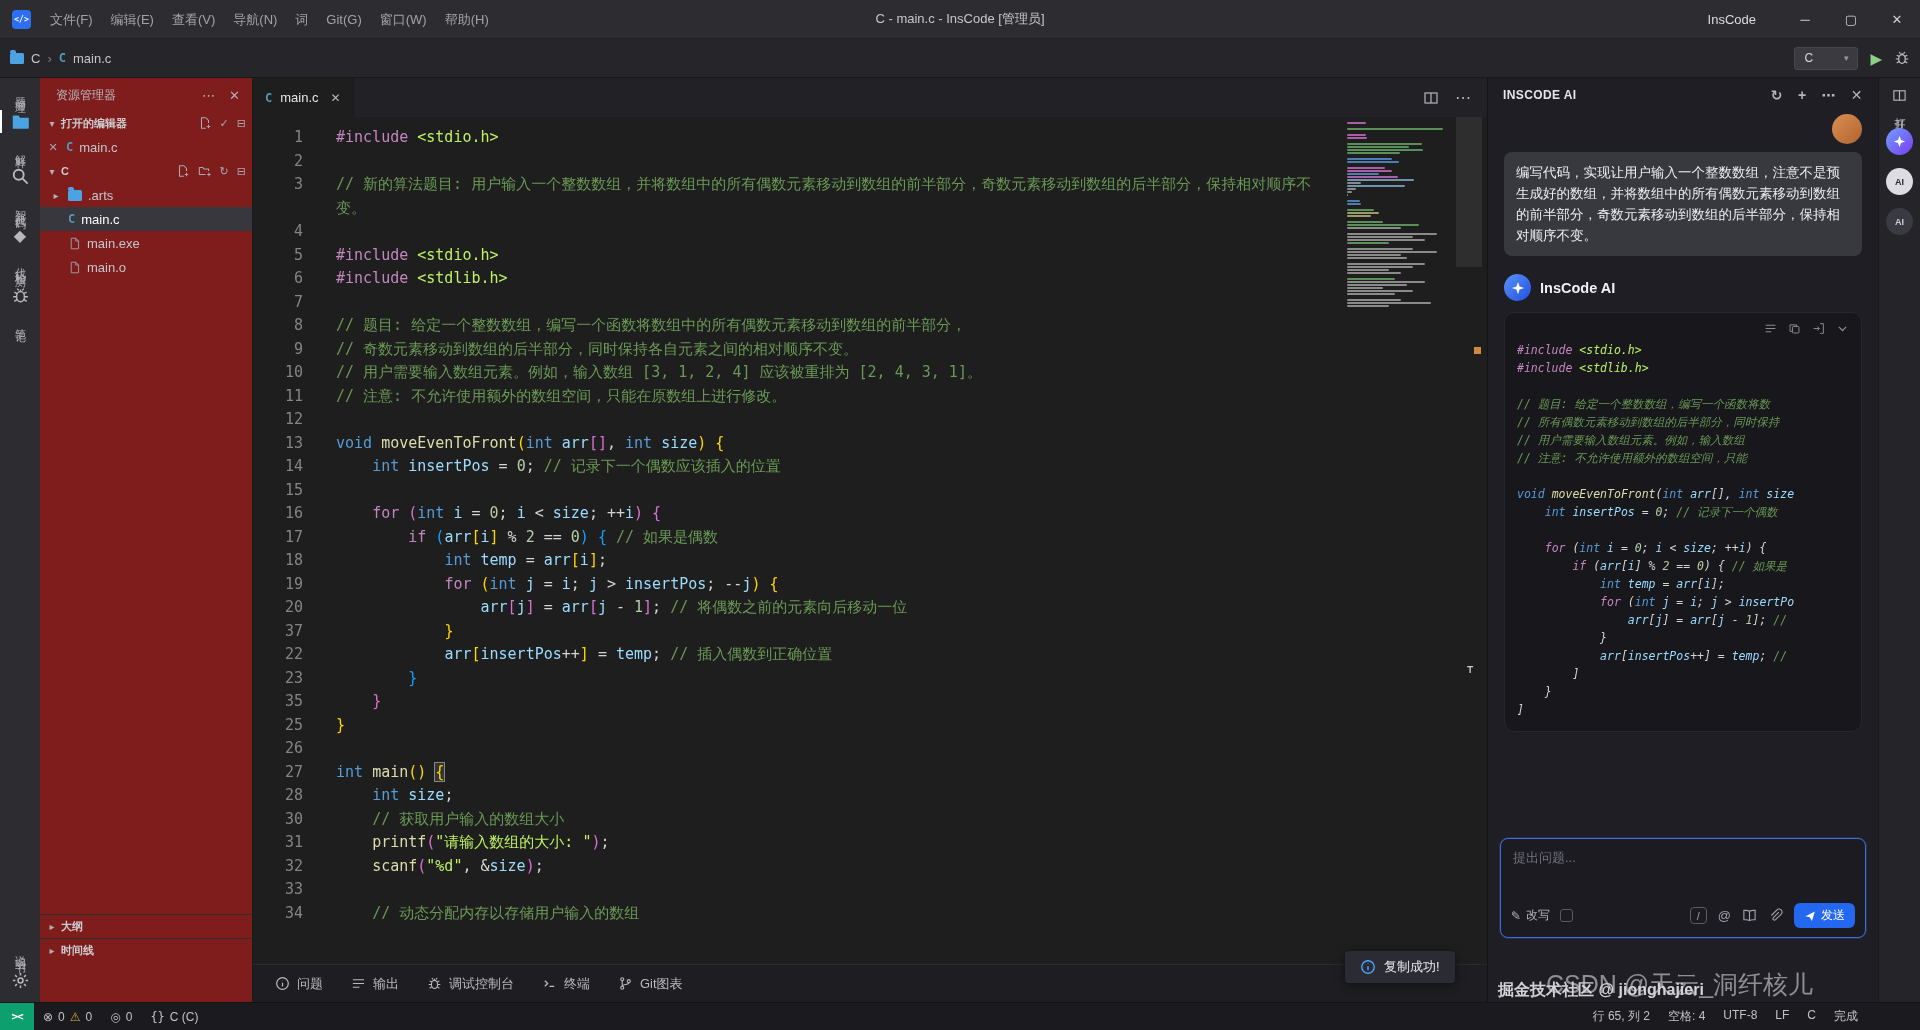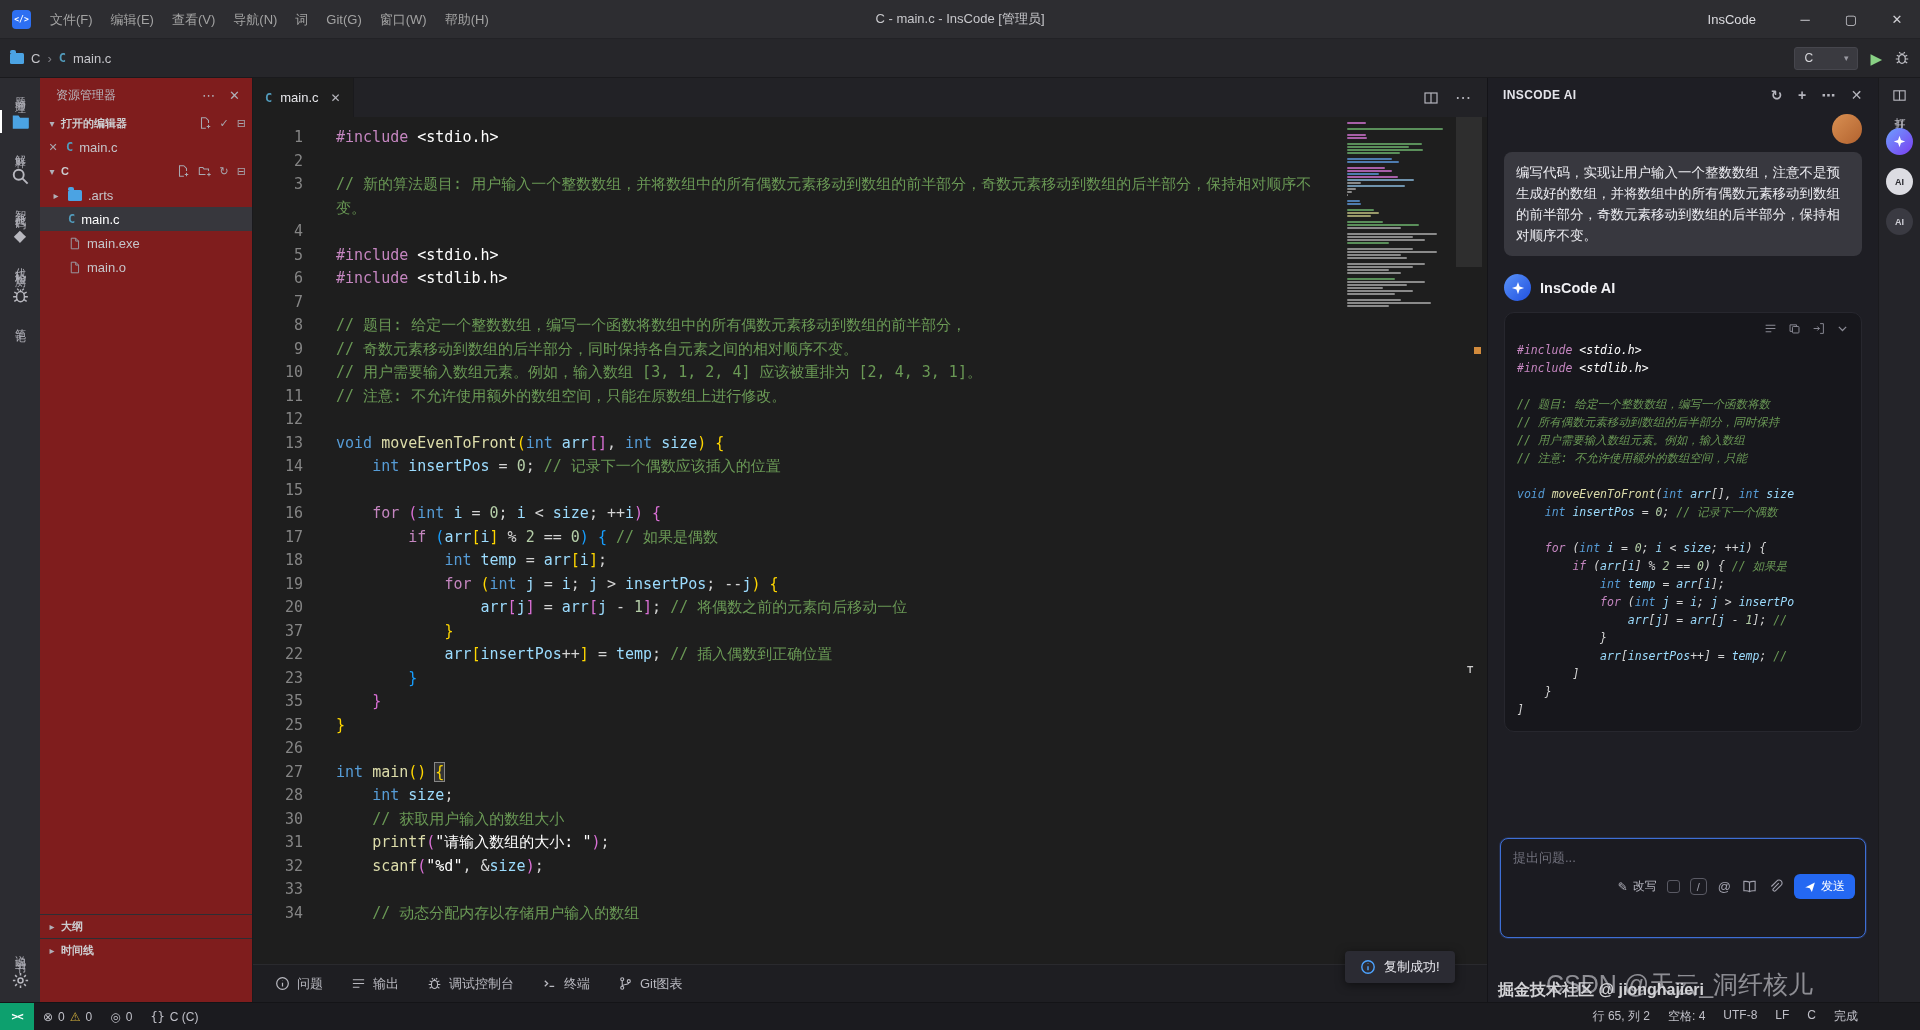--- a/index.html
+++ b/index.html
@@ -67,21 +67,21 @@
   .tabbar-rest{flex:1}
   .tabbar-actions{display:flex;align-items:center;gap:16px;padding:0 16px;color:#b5b5bc}
   .tabbar-actions svg{width:16px;height:16px}
 
   .editorarea{flex:1;position:relative;overflow:hidden}
   .codewrap{position:absolute;top:0;left:0;right:150px;bottom:0;padding-top:9px;font:15px/23.5px "DejaVu Sans Mono","DejaVu Sans",monospace;overflow:hidden}
   .code-line{display:flex;min-height:23.5px}
   .ln{flex:0 0 50px;text-align:right;color:#858585;user-select:none}
   .codetext{margin-left:33px;flex:1;min-width:0;white-space:pre-wrap;color:#d4d4d4}
   .t-d{color:#c586c0}.t-k{color:#569cd6}.t-f{color:#dcdcaa}.t-v{color:#9cdcfe}
-  .t-n{color:#b5cea8}.t-s{color:#ffffff}.t-c{color:#6a9955}.t-p{color:#d4d4d4}
+  .t-n{color:#b5cea8}.t-s{color:#bef264}.t-c{color:#6a9955}.t-p{color:#d4d4d4}
   .t-b1{color:#ffd700}.t-b2{color:#da70d6}.t-b3{color:#179fff}
   .t-bm{color:#ffd700;outline:1px solid rgba(190,190,190,.65);background:rgba(110,110,110,.28)}
 
   .minimap{position:absolute;top:5px;right:36px;width:104px}
   .mm-bar{height:2px;margin-bottom:1px;border-radius:1px}
   .vscroll{position:absolute;top:0;right:0;width:36px;height:100%}
   .vthumb{position:absolute;top:0;left:5px;right:5px;height:150px;background:rgba(121,121,121,.18)}
   .vmark-orange{position:absolute;top:230px;right:6px;width:7px;height:7px;background:#d18a3c}
   .vmark-cursor{position:absolute;top:548px;right:10px;width:10px;height:9px;color:#cfcfcf;font:bold 11px/9px "DejaVu Sans Mono",monospace}
 
@@ -99,21 +99,21 @@
   .ai-asst-row{display:flex;align-items:center;gap:9px;margin:18px 0 11px}
   .ai-logo{width:27px;height:27px;border-radius:50%;background:linear-gradient(135deg,#5a93f8,#2050e0);display:flex;align-items:center;justify-content:center}
   .ai-logo svg{width:14px;height:14px}
   .ai-asst-name{font-size:14.5px;font-weight:bold;color:#f0f0f4}
   .ai-card{background:#17171c;border:1px solid #27272e;border-radius:10px;padding:9px 12px 12px;overflow:hidden}
   .ai-card-icons{display:flex;justify-content:flex-end;gap:11px;color:#8a8a94;margin-bottom:6px}
   .ai-card-icons svg{width:13px;height:13px}
   .ai-code{font:italic 11.5px/18px "DejaVu Sans Mono","DejaVu Sans",monospace;white-space:pre;overflow:hidden;color:#d4d4d4}
   .ai-code-line{min-height:18px;white-space:pre}
   .ai-inputwrap{padding:8px 12px 64px}
-  .ai-box{border:1px solid #3e6fd6;box-shadow:0 0 0 1px rgba(62,111,214,.22);border-radius:8px;background:#1b1b21;display:flex;flex-direction:row;height:100px}
+  .ai-box{border:1px solid #3e6fd6;box-shadow:0 0 0 1px rgba(62,111,214,.22);border-radius:8px;background:#1b1b21;display:flex;flex-direction:column;height:100px}
   .ai-box textarea{flex:1;background:transparent;border:0;outline:none;resize:none;color:#dcdce2;font-size:13px;font-family:inherit;padding:10px 12px 0}
   .ai-box textarea::placeholder{color:#72727e}
   .ai-boxrow{display:flex;align-items:center;gap:10px;padding:6px 10px 9px}
   .ai-rewrite{display:flex;align-items:center;gap:5px;color:#b6b6c0;font-size:12px}
   .ai-sq{width:13px;height:13px;border:1px solid #5a5a64;border-radius:3px}
   .ai-tools{margin-left:auto;display:flex;align-items:center;gap:11px;color:#a0a0ac;font-size:13px}
   .ai-slashbox{width:17px;height:17px;border:1px solid #5a5a64;border-radius:4px;font-size:11px;display:flex;align-items:center;justify-content:center}
   .ai-tools svg{width:15px;height:15px}
   .ai-send{display:flex;align-items:center;gap:5px;background:#2468f2;color:#fff;font-size:12px;border-radius:6px;padding:4px 10px}
   .ai-send svg{width:12px;height:12px}

